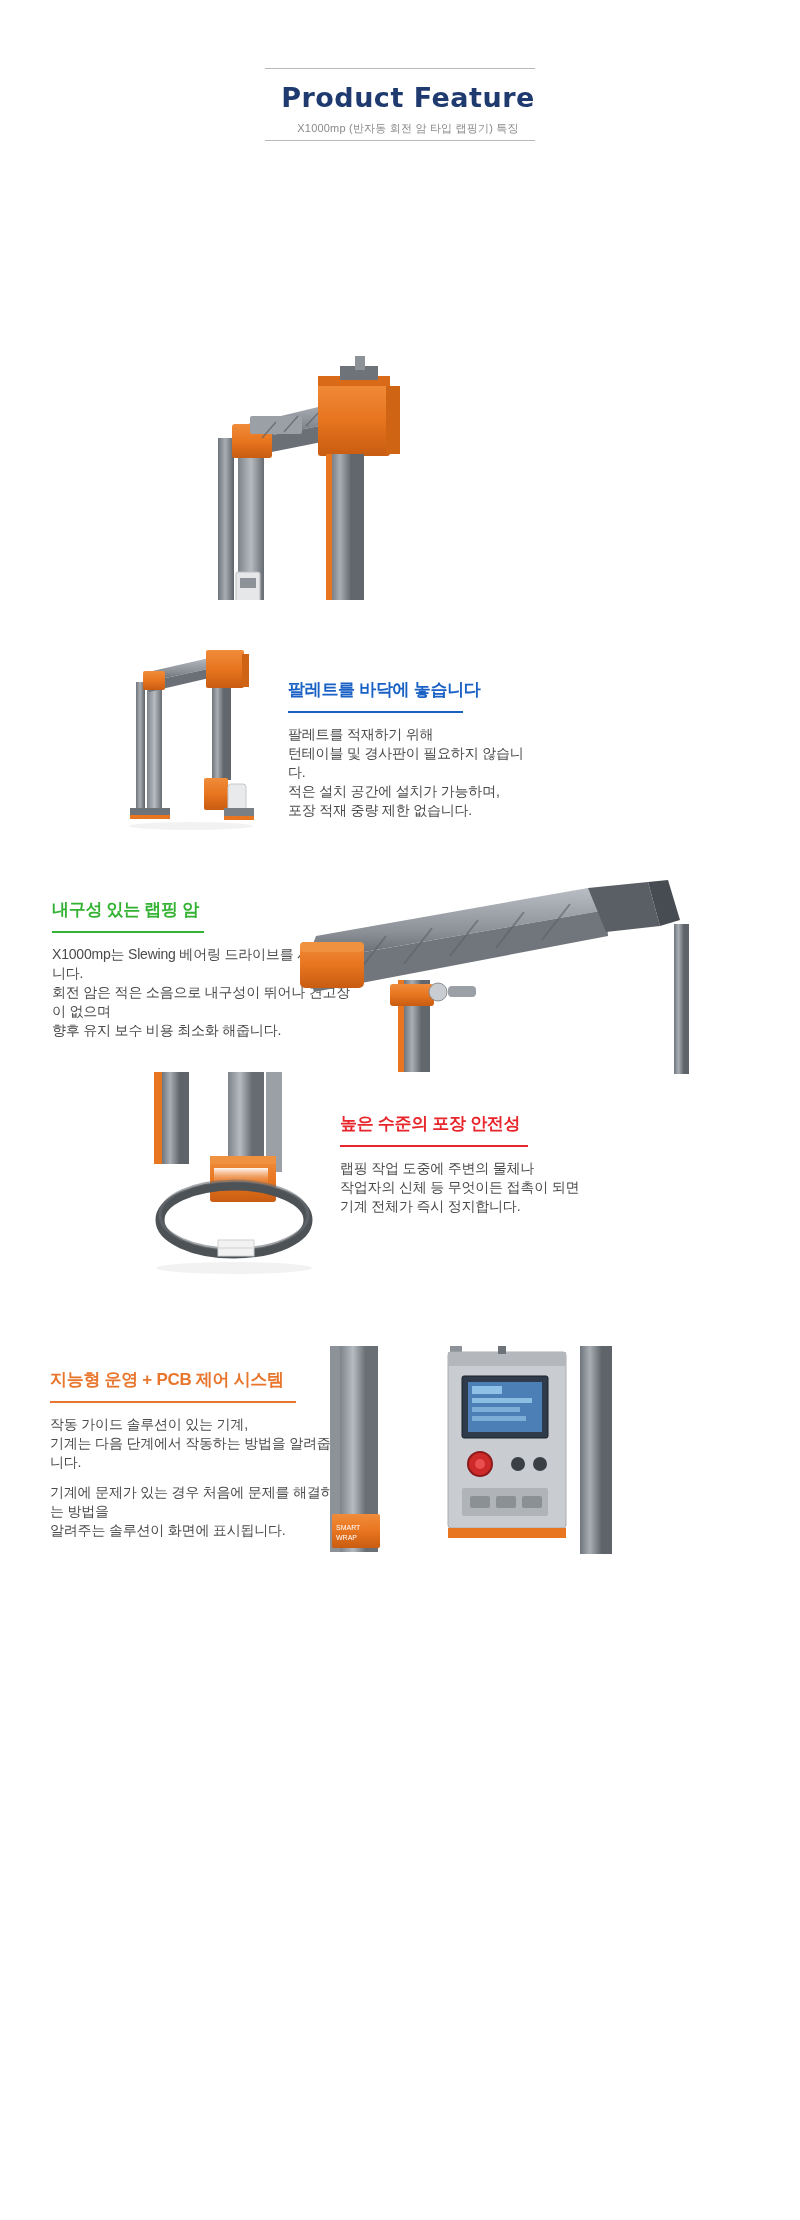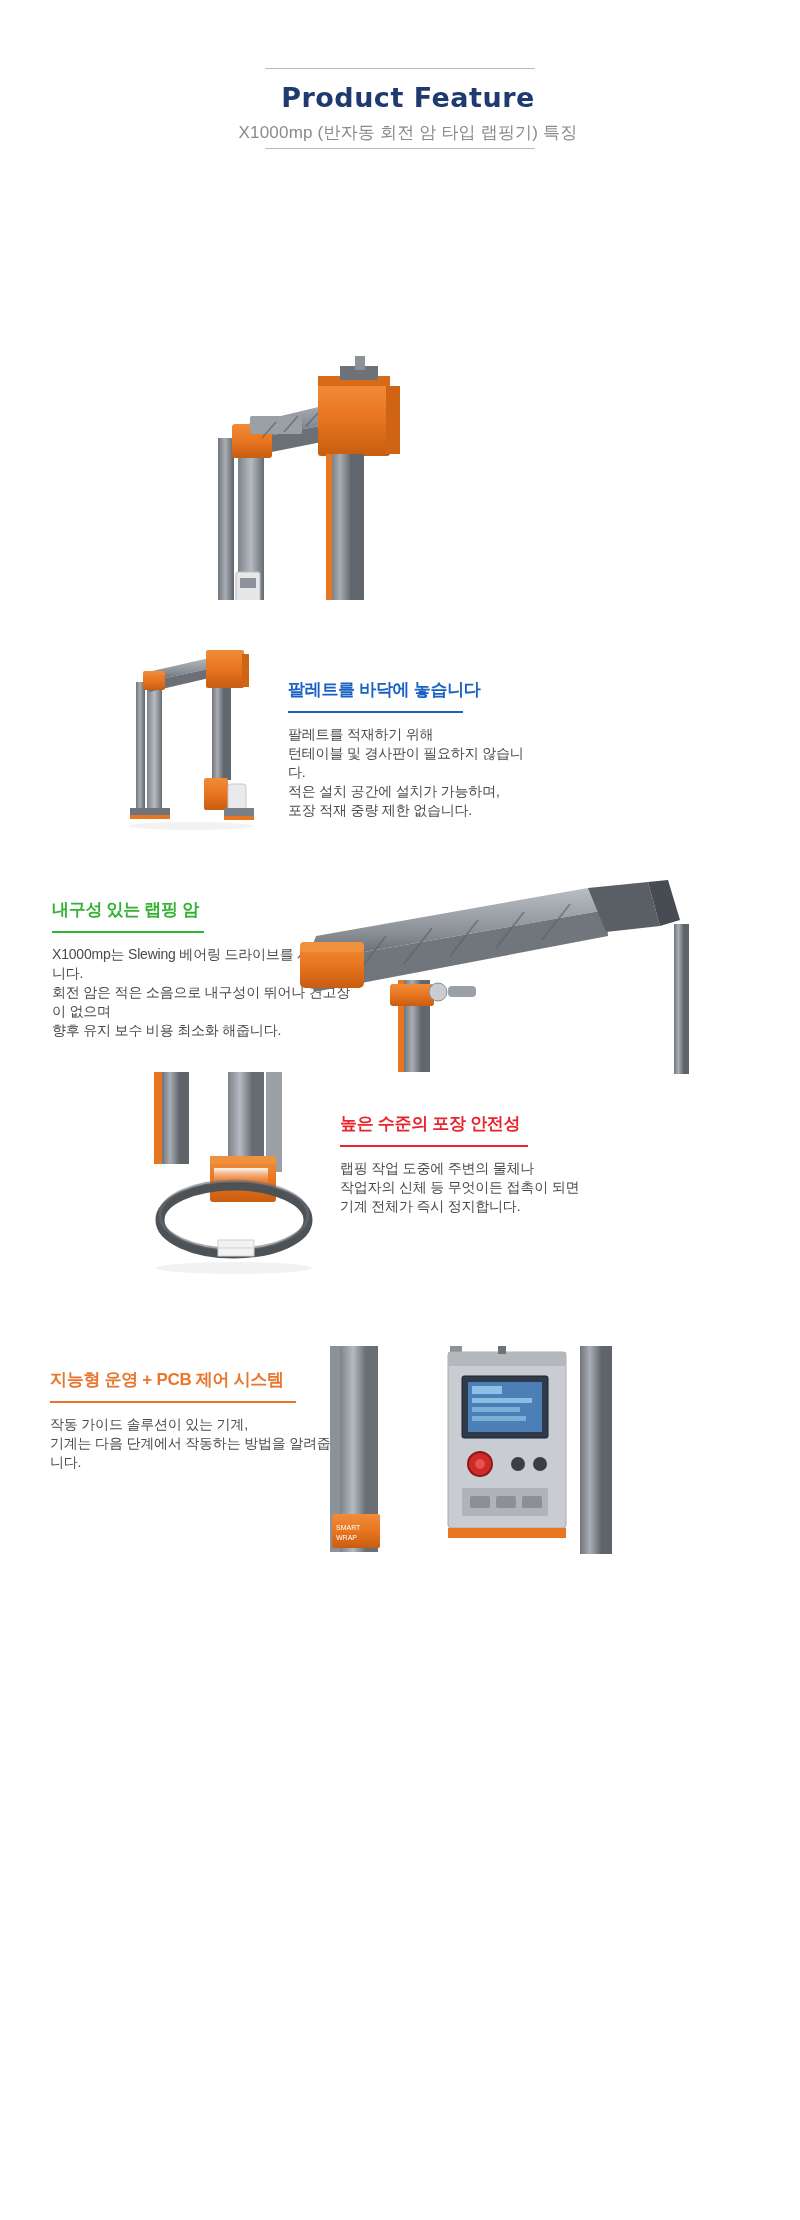--- a/index.html
+++ b/index.html
@@ -32,21 +32,21 @@
   }
   .header h1 {
     font-family: "DejaVu Sans", sans-serif;
     font-size: 27px;
     font-weight: bold;
     letter-spacing: 0.5px;
     color: #1f3a6e;
     margin: 13px 0 8px 16px;
   }
   .header .subtitle {
-    font-size: 17px;
+    font-size: 11px;
     color: #8a8a8a;
     letter-spacing: 0.2px;
     margin-bottom: 4px;
     padding-left: 16px;
   }
 
   
   .hero {
     position: absolute;
     top: 180px;
@@ -294,20 +294,22 @@
   </div>
 
   <div class="section" style="top:1356px; height:220px;">
 
     <div class="txt-block" style="left:50px; top:12px; width:290px;">
       <div class="sec-title" style="color:#e8762c;">지능형 운영 + PCB 제어 시스템</div>
       <div class="sec-underline" style="background:#e8762c; width:246px;"></div>
       <div class="sec-body">
         <p style="white-space:pre-line;">작동 가이드 솔루션이 있는 기계,
 기계는 다음 단계에서 작동하는 방법을 알려줍니다.</p>
+        <p style="white-space:pre-line;">기계에 문제가 있는 경우 처음에 문제를 해결하는 방법을
+알려주는 솔루션이 화면에 표시됩니다.</p>
       </div>
     </div>
 
     <div class="img-box" style="left:330px; top:-10px;">
       <svg width="440" height="230" viewBox="0 0 440 230">
 
         <rect x="10" y="0" width="26" height="206" fill="url(#colGrad2)"></rect>
         <rect x="36" y="0" width="12" height="206" fill="#6a6f75"></rect>
         <rect x="0" y="0" width="10" height="206" fill="#8d9298"></rect>
 

